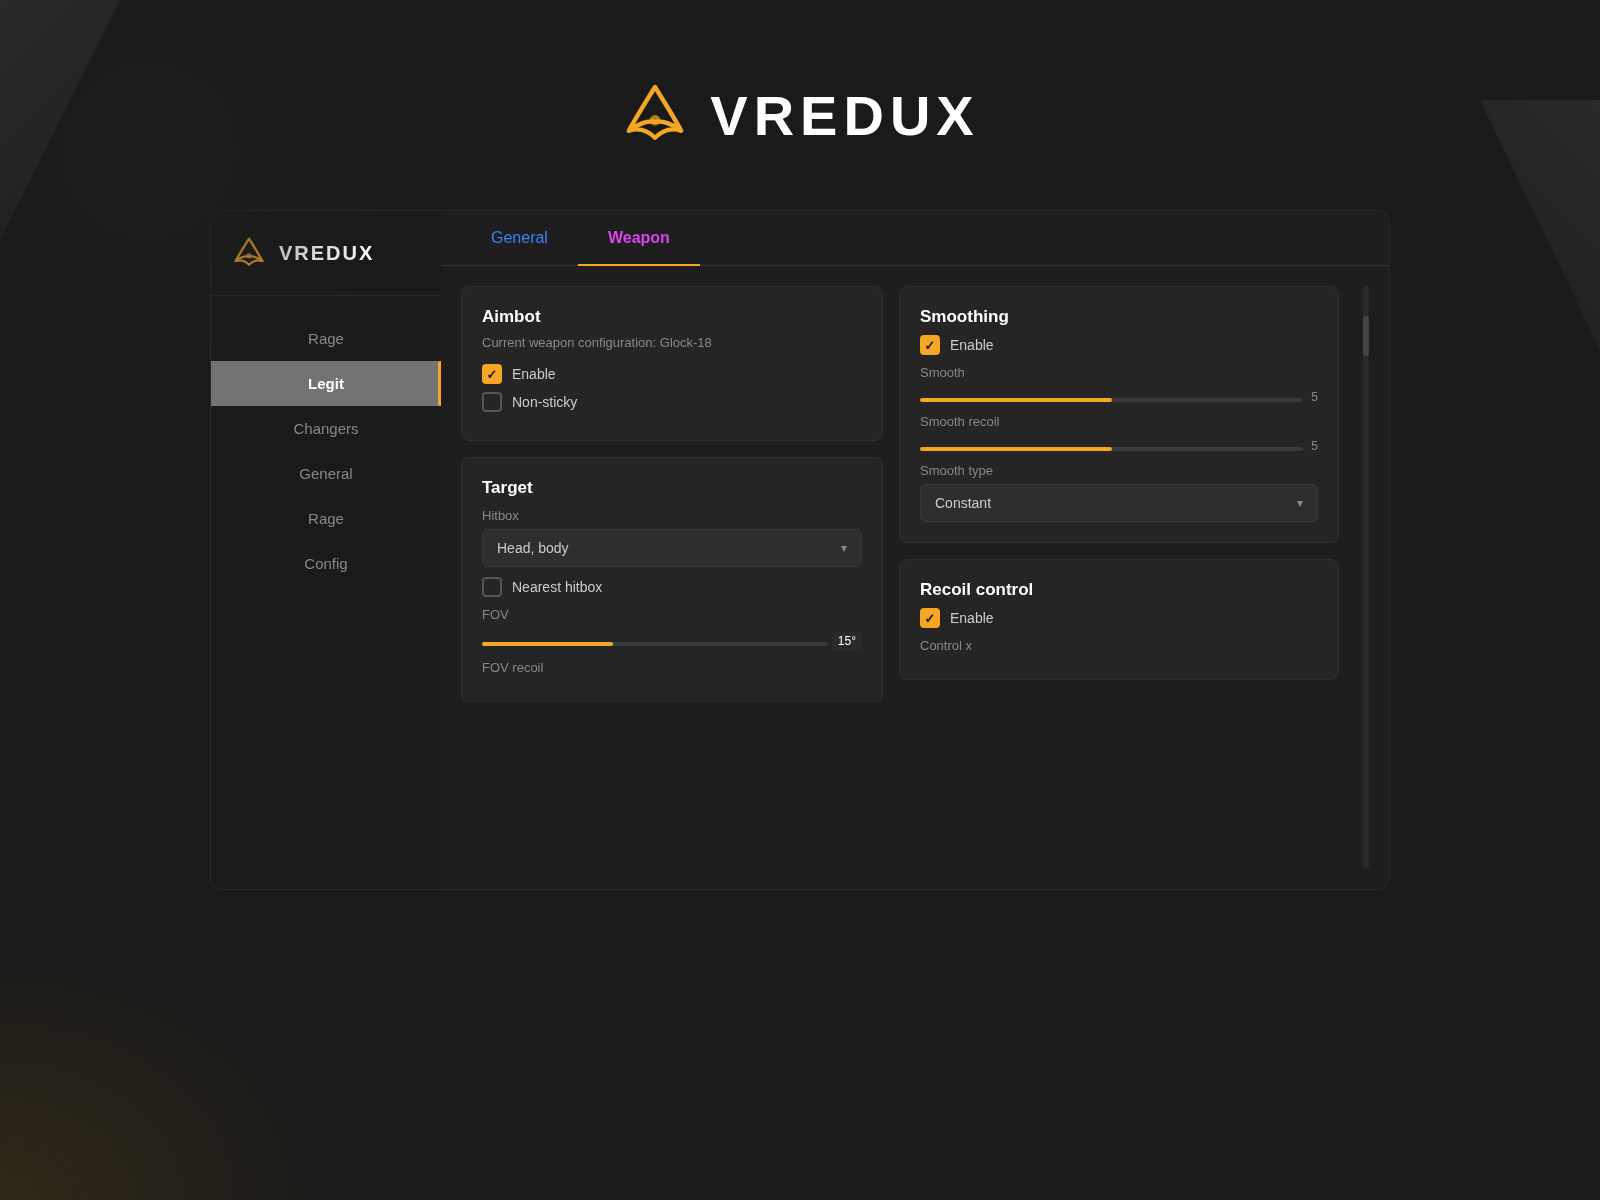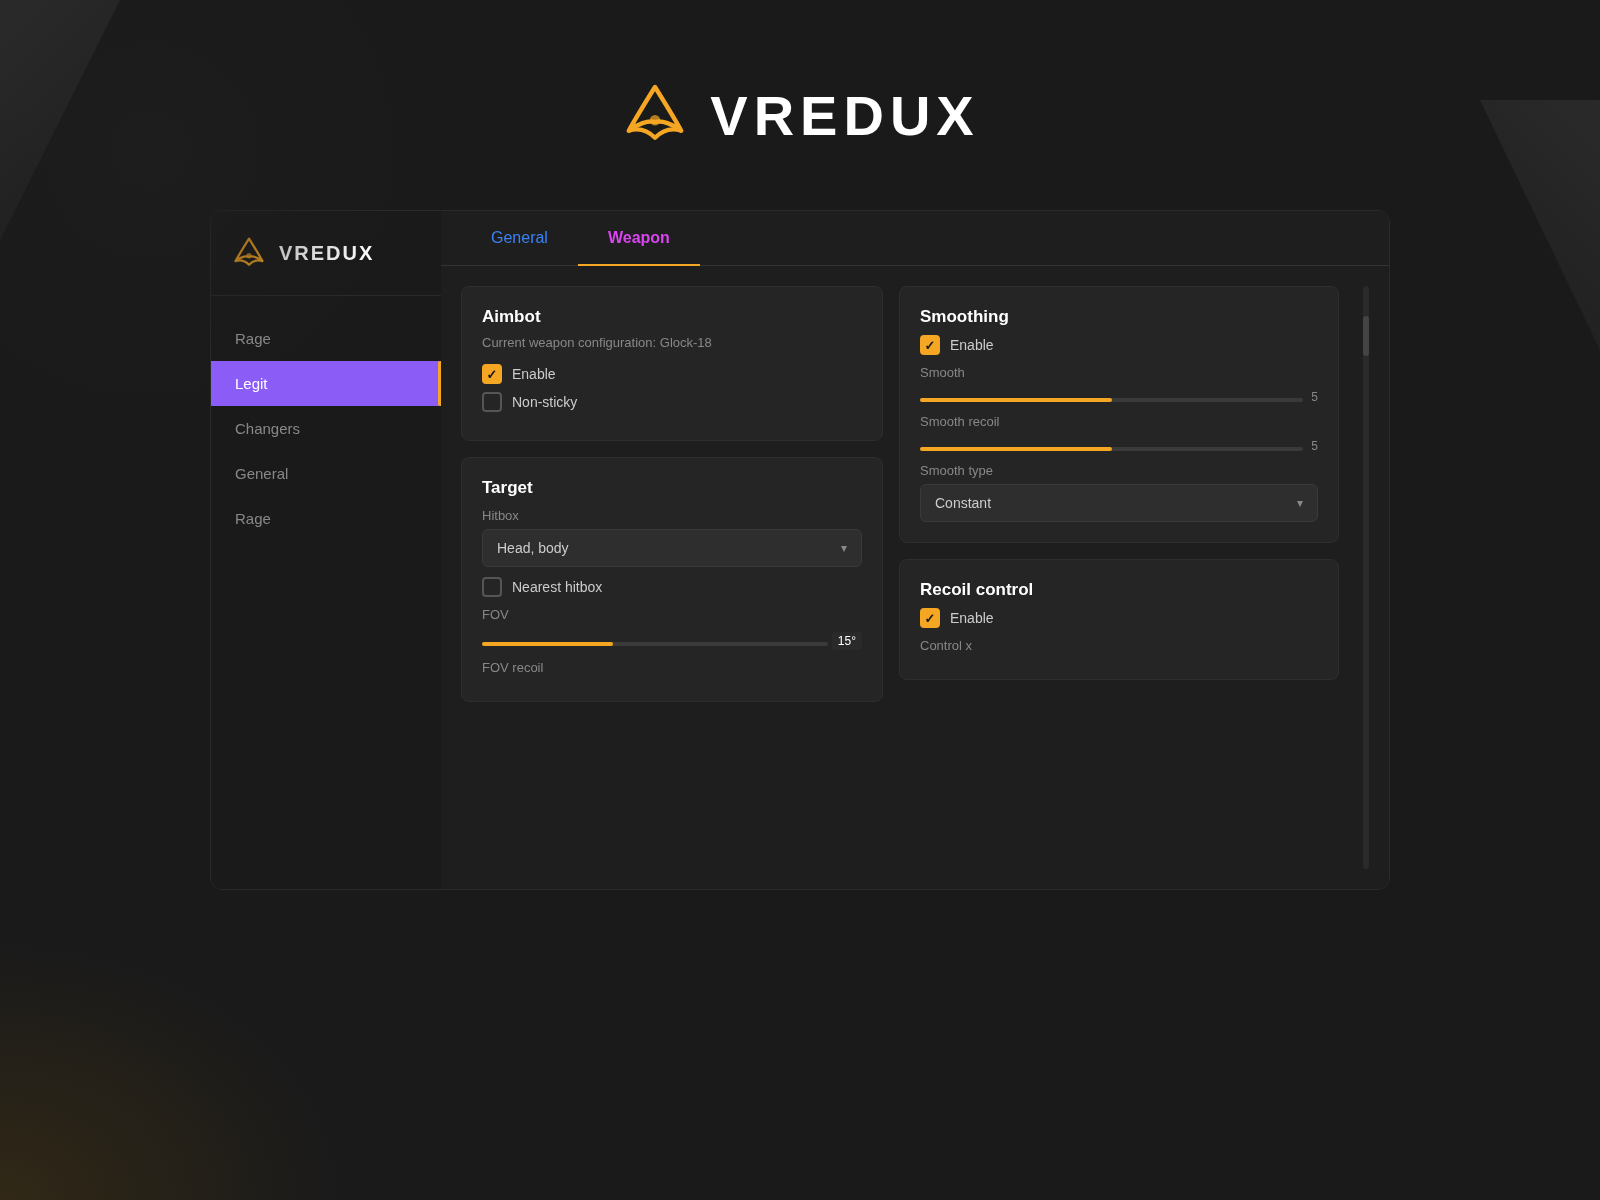--- a/index.html
+++ b/index.html
@@ -129,28 +129,29 @@
       padding: 20px 0;
       display: flex;
       flex-direction: column;
     }
 
     .sidebar-item {
       padding: 14px 24px;
       color: #888888;
       font-size: 15px;
       cursor: pointer;
+      text-align: center;
       position: relative;
       transition: color 0.2s;
     }
 
     .sidebar-item.active {
       color: #ffffff;
-      font-weight: 400;
-      background: #8b5cf6;
+      font-weight: 700;
+      background: #737373;
     }
 
     .sidebar-item.active::after {
       content: '';
       position: absolute;
       right: 0;
       top: 0;
       bottom: 0;
       width: 3px;
       background: #f5a623;
@@ -397,20 +398,21 @@
       </div>
       <div class="sidebar-brand-text">VREDUX</div>
     </div>
 
     <nav class="sidebar-nav">
       <div class="sidebar-item">Rage</div>
       <div class="sidebar-item active">Legit</div>
       <div class="sidebar-item">Changers</div>
       <div class="sidebar-item">General</div>
       <div class="sidebar-item">Rage</div>
+      <div class="sidebar-item">Config</div>
     </nav>
   </div>
 
   <div class="main-content">
 
     <div class="tabs">
       <div class="tab">General</div>
       <div class="tab active">Weapon</div>
     </div>
 

